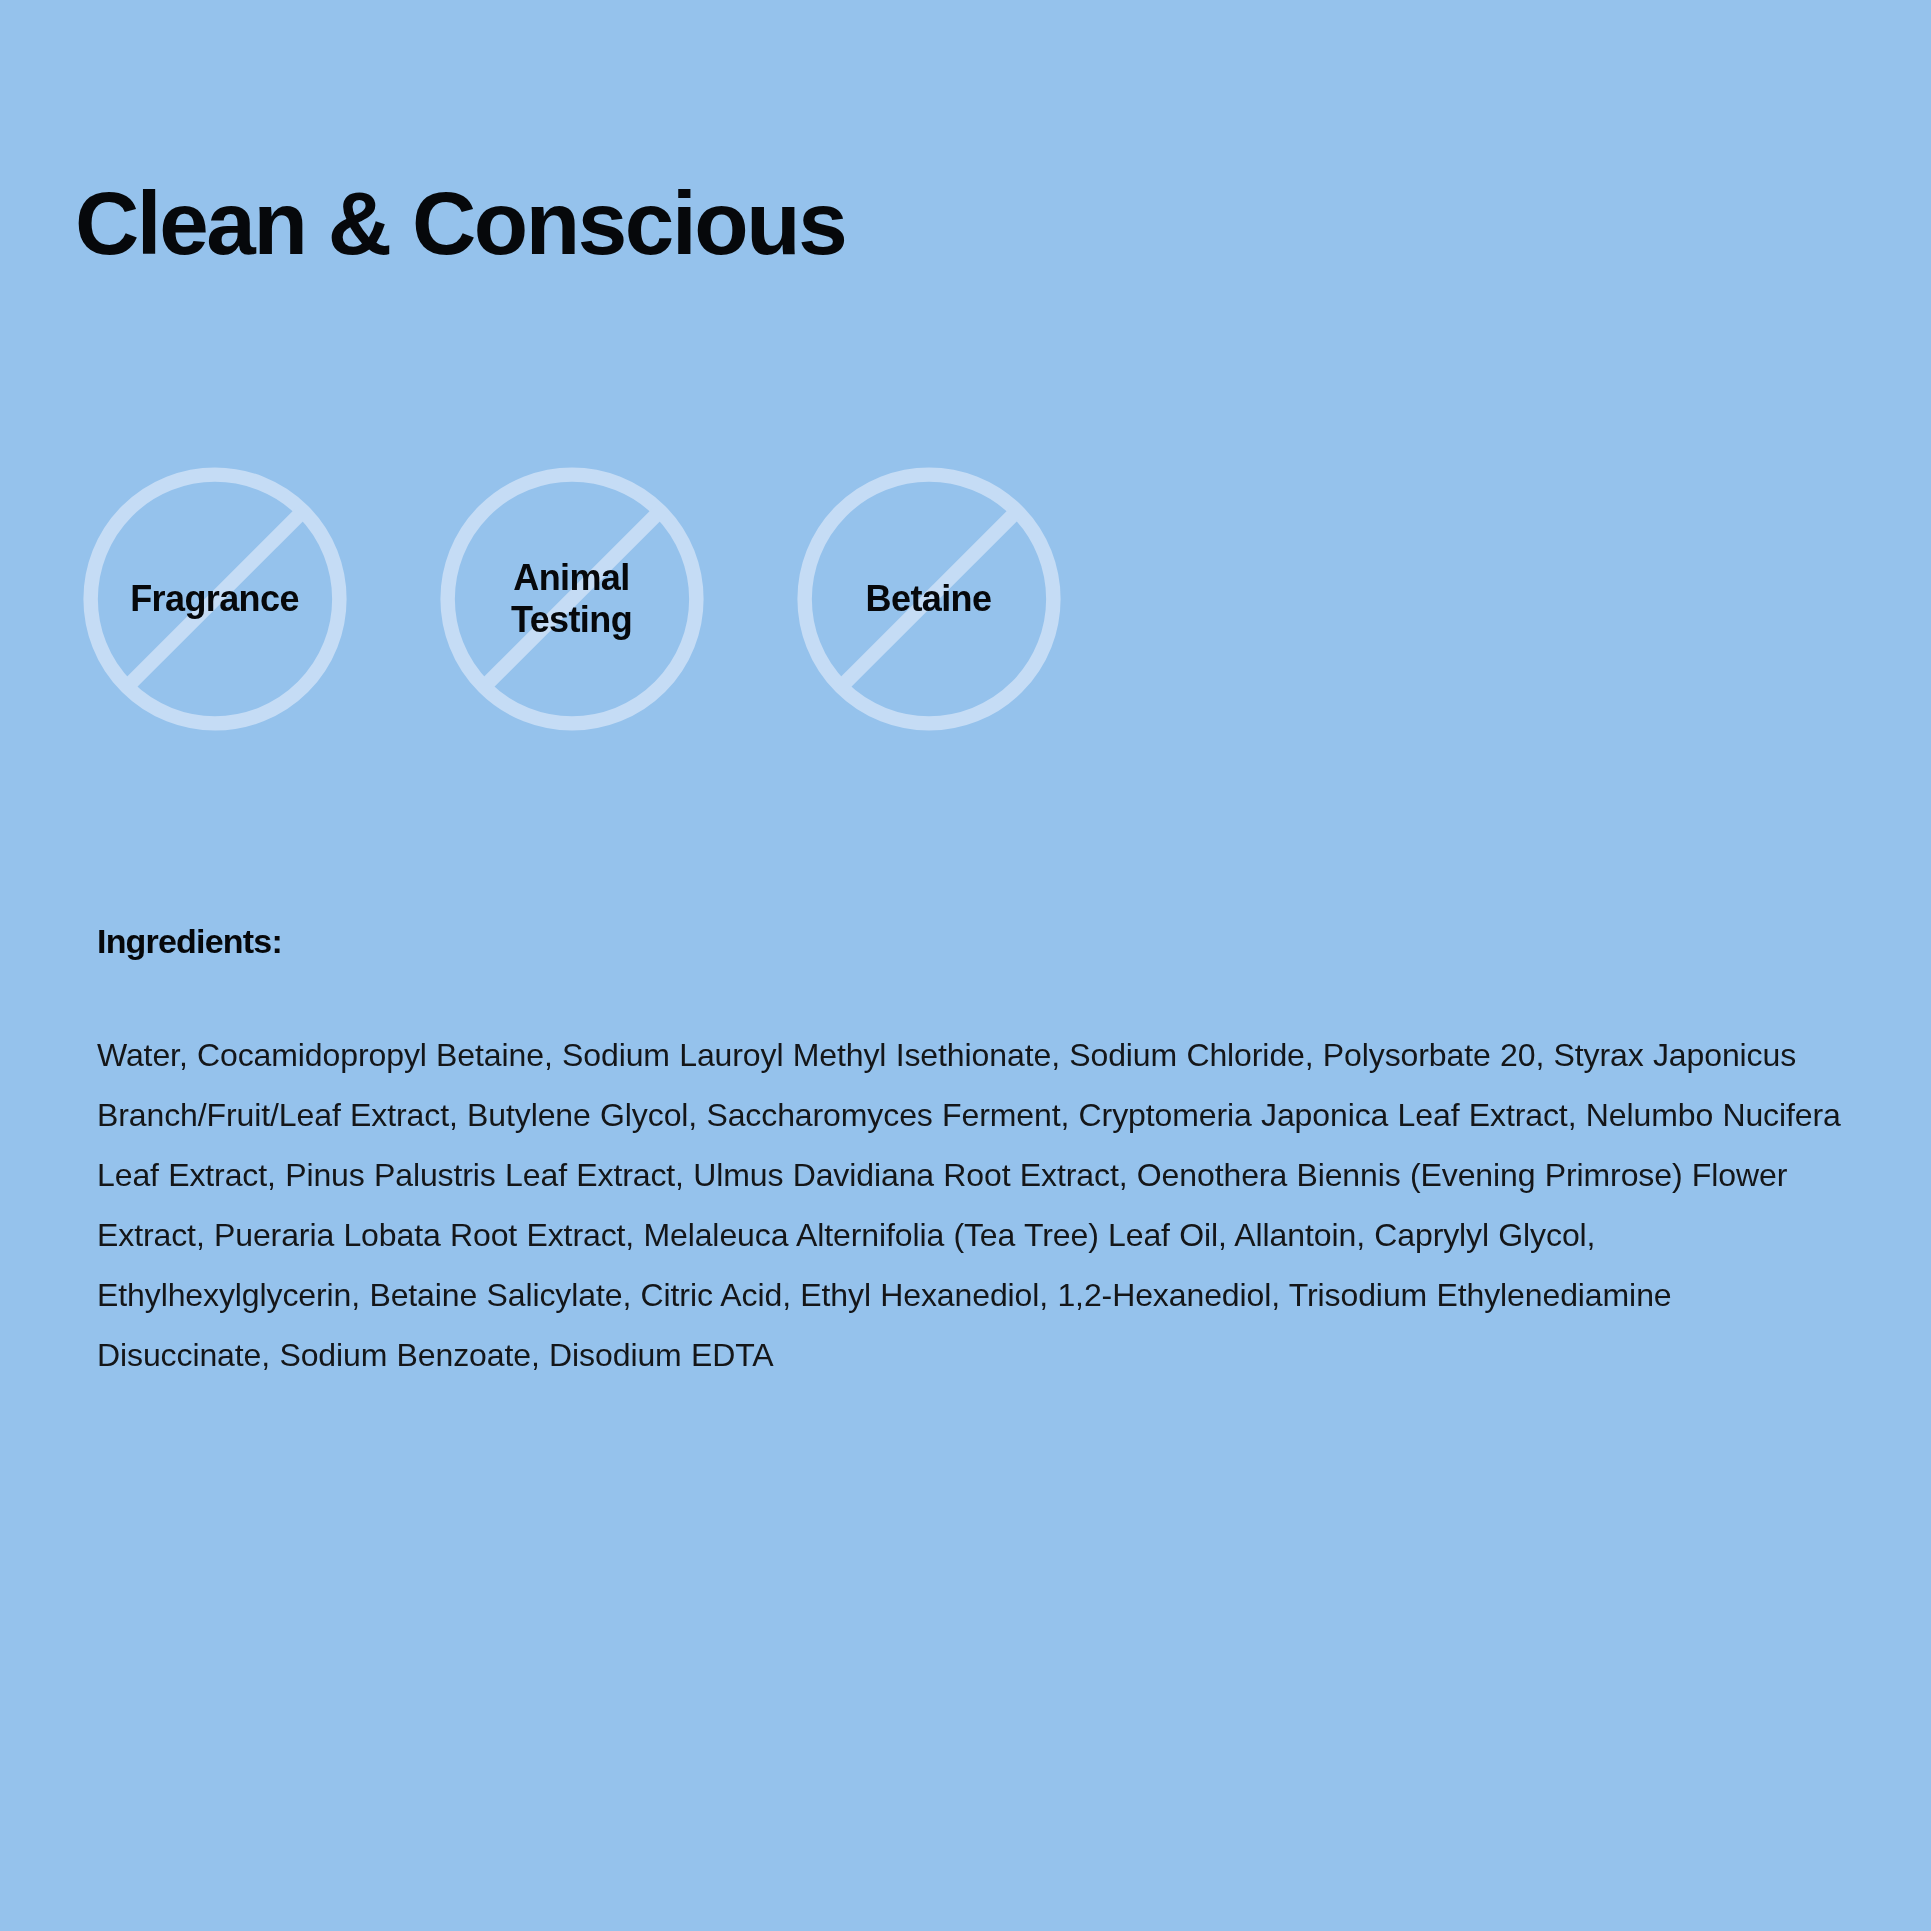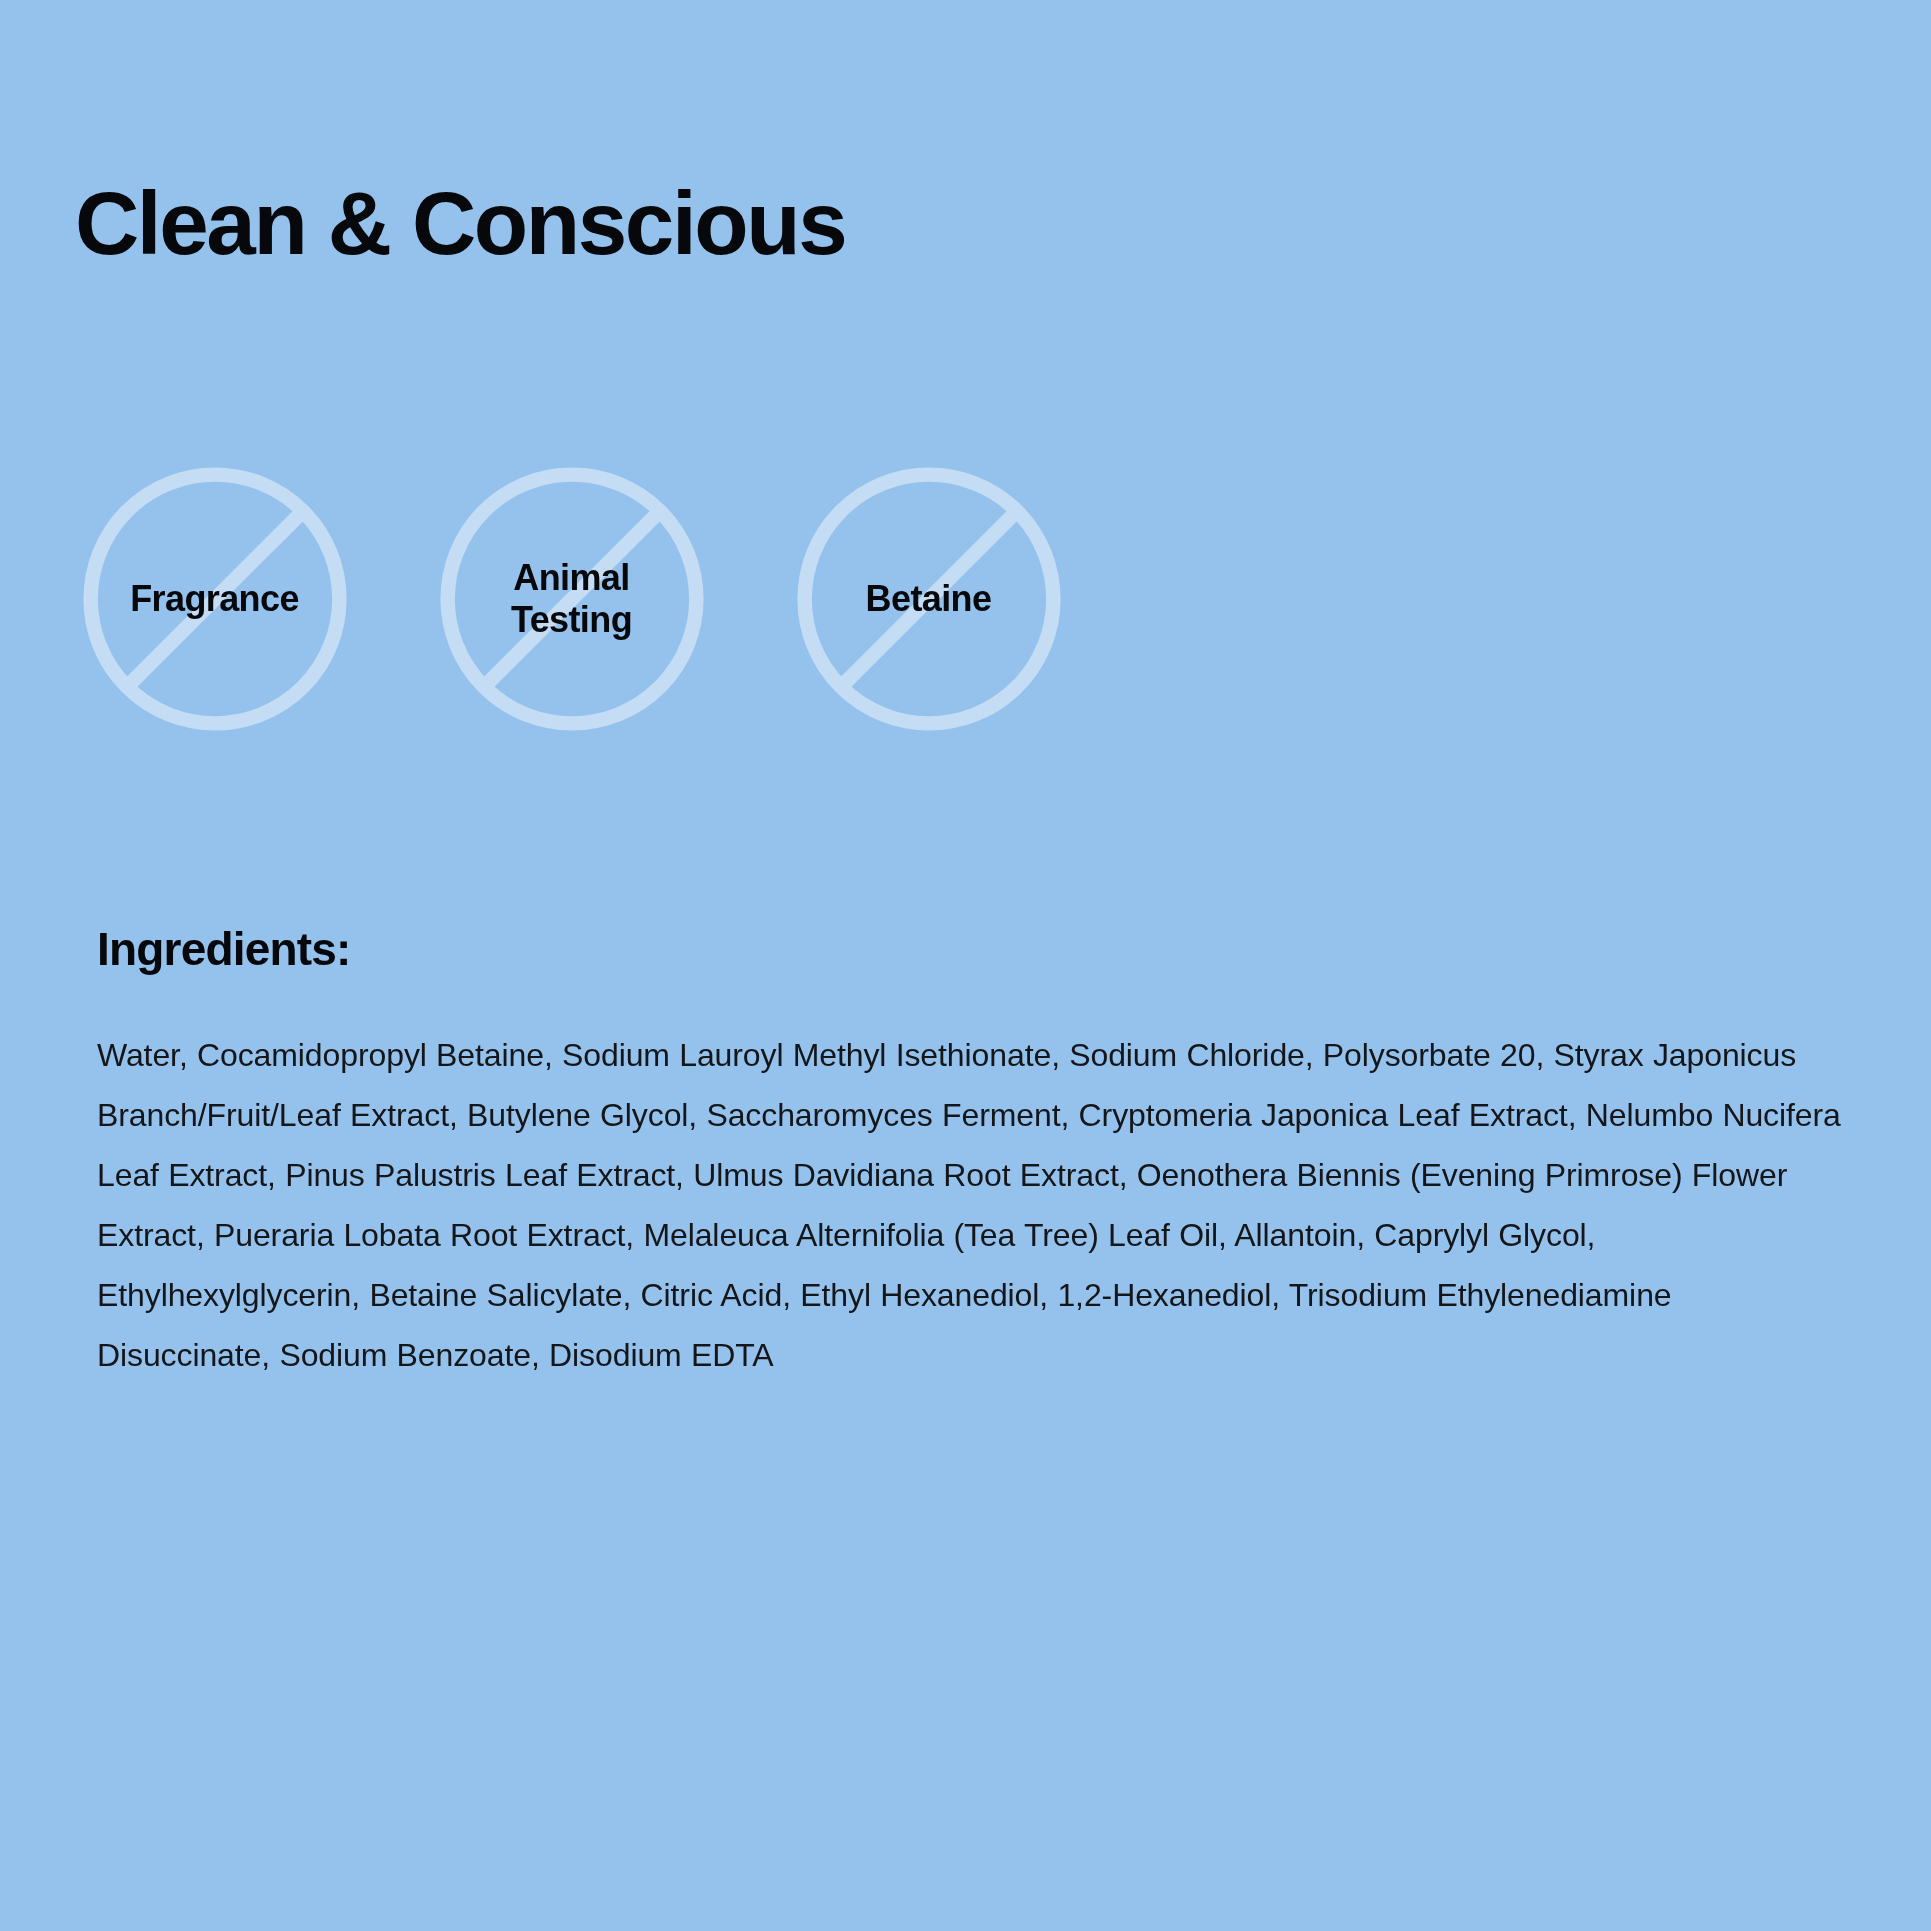--- a/index.html
+++ b/index.html
@@ -80,21 +80,21 @@
     text-align: center;
     line-height: 1.18;
     white-space: pre-line;
   }
 
   
   .ing-heading {
     position: absolute;
     left: 97px;
     top: 922px;
-    font-size: 46px;
+    font-size: 34px;
     font-weight: 700;
     letter-spacing: -0.8px;
     color: #06080b;
   }
 
   .ing-body {
     position: absolute;
     left: 97px;
     top: 1025px;
     width: 1750px;

